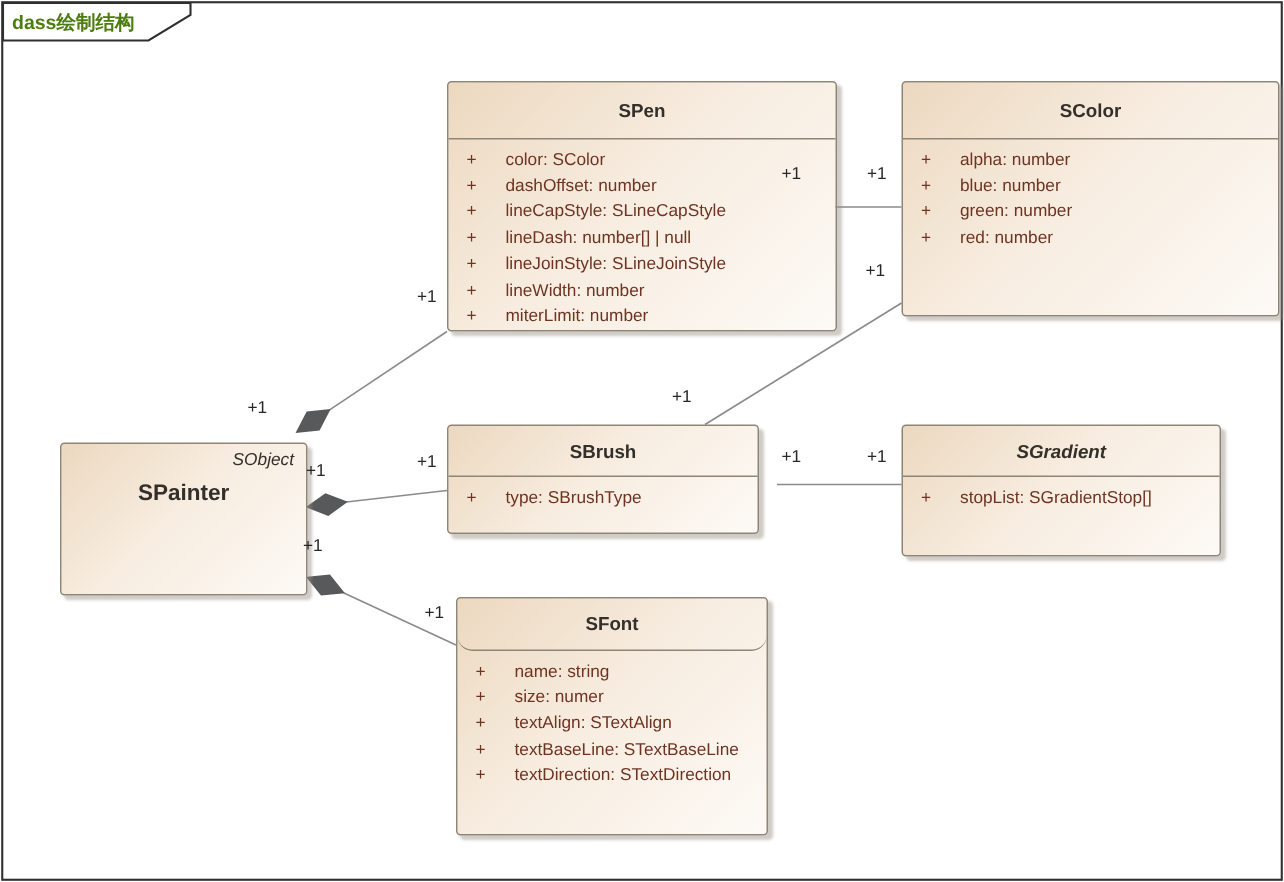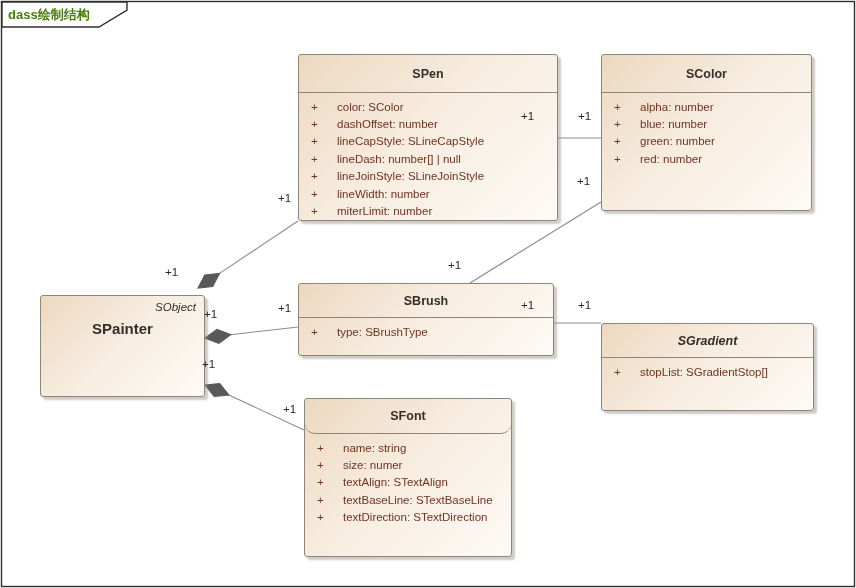--- a/index.html
+++ b/index.html
@@ -108,21 +108,21 @@
           <span class="vis">+</span>
           <span>lineWidth: number</span>
         </div>
       <div class="attr">
           <span class="vis">+</span>
           <span>miterLimit: number</span>
         </div>
     </div>
   </div>
 
-  <div class="uml-class" style="left:601px;top:54px;width:211px;height:157px;">
+  <div class="uml-class" style="left:601px;top:54px;width:252px;height:157px;">
     <div class="uml-title" style="height:38px;">SColor</div>
     <div class="attrs">
       <div class="attr">
           <span class="vis">+</span>
           <span>alpha: number</span>
         </div>
       <div class="attr">
           <span class="vis">+</span>
           <span>blue: number</span>
         </div>
@@ -130,31 +130,31 @@
           <span class="vis">+</span>
           <span>green: number</span>
         </div>
       <div class="attr">
           <span class="vis">+</span>
           <span>red: number</span>
         </div>
     </div>
   </div>
 
-  <div class="uml-class" style="left:298px;top:283px;width:256px;height:73px;">
+  <div class="uml-class" style="left:298px;top:283px;width:208px;height:73px;">
     <div class="uml-title" style="height:34px;">SBrush</div>
     <div class="attrs">
       <div class="attr">
           <span class="vis">+</span>
           <span>type: SBrushType</span>
         </div>
     </div>
   </div>
 
-  <div class="uml-class" style="left:601px;top:283px;width:213px;height:88px;margin-top:40px;">
+  <div class="uml-class" style="left:601px;top:283px;width:213px;height:88px;">
     <div class="uml-title italic" style="height:34px;">SGradient</div>
     <div class="attrs">
       <div class="attr">
           <span class="vis">+</span>
           <span>stopList: SGradientStop[]</span>
         </div>
     </div>
   </div>
 
   <div class="uml-class" style="left:304px;top:398px;width:208px;height:159px;">

